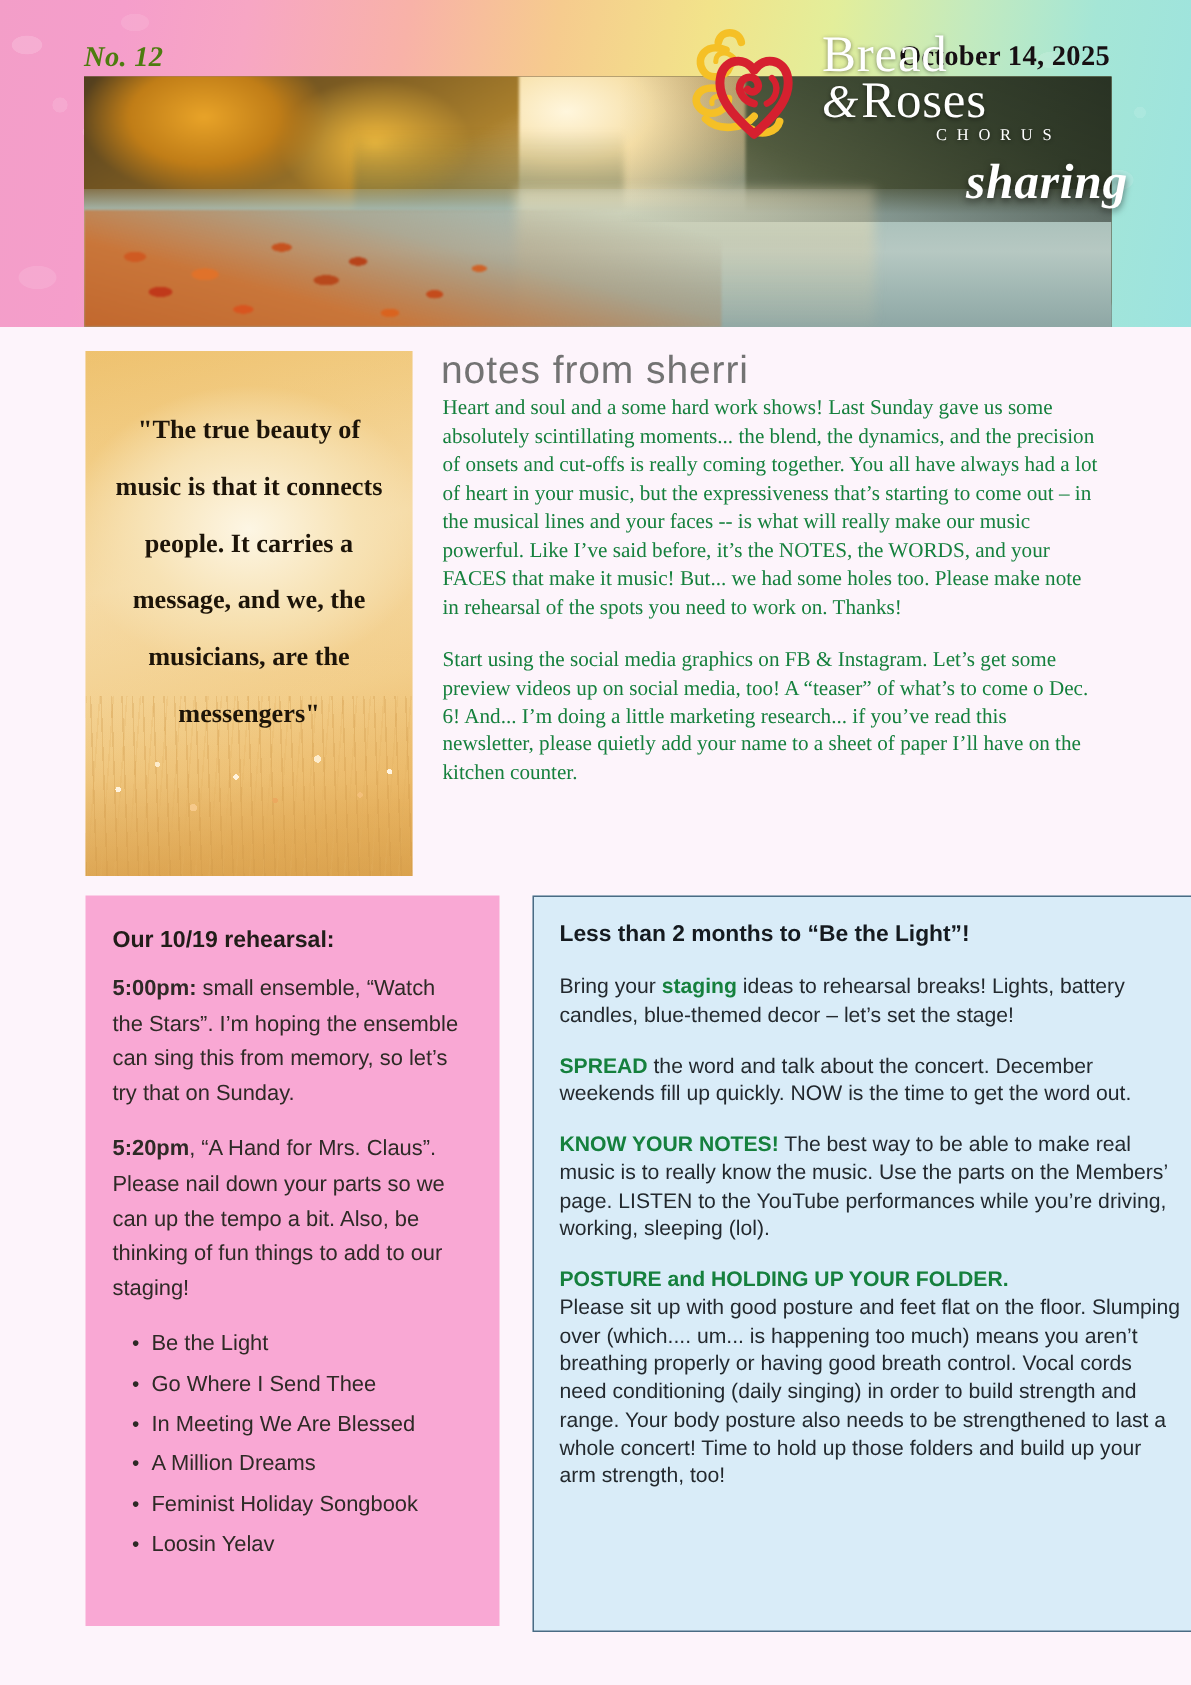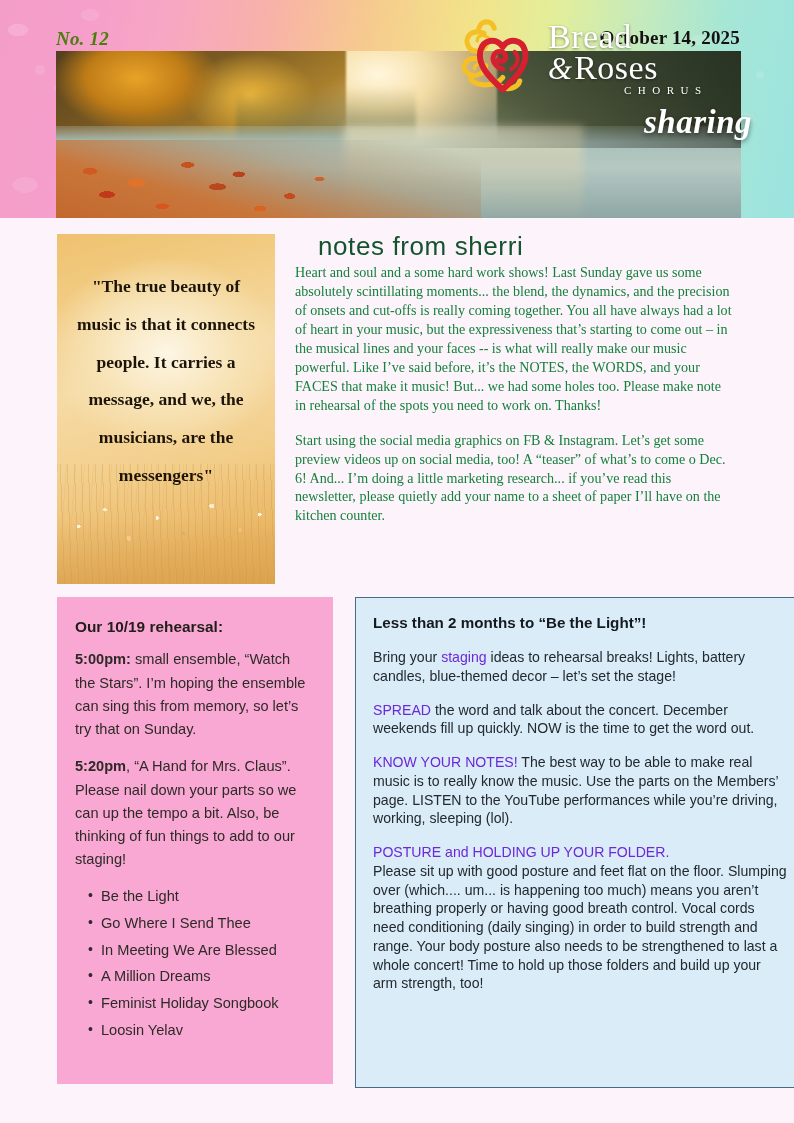--- a/index.html
+++ b/index.html
@@ -187,23 +187,22 @@
     font-family:"Liberation Serif", serif;
     font-weight:bold;
     font-size:17.5px; line-height:2.16;
     color:#1d1408;
   }
 
   
   .notes-head {
     position:absolute; left:294px; top:231px; z-index:4;
     font-family:"Liberation Sans", sans-serif;
-    font-weight:300; font-size:26px; color:#14532d;
+    font-weight:300; font-size:26px; color:#737373;
     letter-spacing:.6px;
-    margin-left:24px;
   }
   .notes-body {
     position:absolute; left:295px; top:263px; width:440px; z-index:4;
     font-family:Liberation Serif, serif;
     font-size:14.1px; line-height:1.345; color:#15803d;
   }
   .notes-body p { margin:0 0 16px 0; }
 
   
   .rehearsal-box {
@@ -229,21 +228,21 @@
     position:absolute; left:355px; top:597px; width:449px; height:491px;
     background:#d9ecf8; border:1.4px solid #4a6b84; z-index:4;
     padding:15px 16px 0 17px;
     font-family:"Liberation Sans", sans-serif;
     font-size:14.1px; line-height:1.33; color:#23292e;
   }
   .light-box h3 {
     margin:0 0 15px 0; font-size:15.2px; font-weight:bold; color:#151a1f;
   }
   .light-box p { margin:0 0 15px 0; }
-  .light-box b { font-weight:normal; color:#6d28d9; }
+  .light-box b { font-weight:bold; color:#15803d; }
 </style>
 </head>
 <body>
 
 <div class="top-strip">
   <div class="rose-watermark"></div>
 </div>
 
 <div class="issue-no">No. 12</div>
 <div class="issue-date">October 14, 2025</div>

